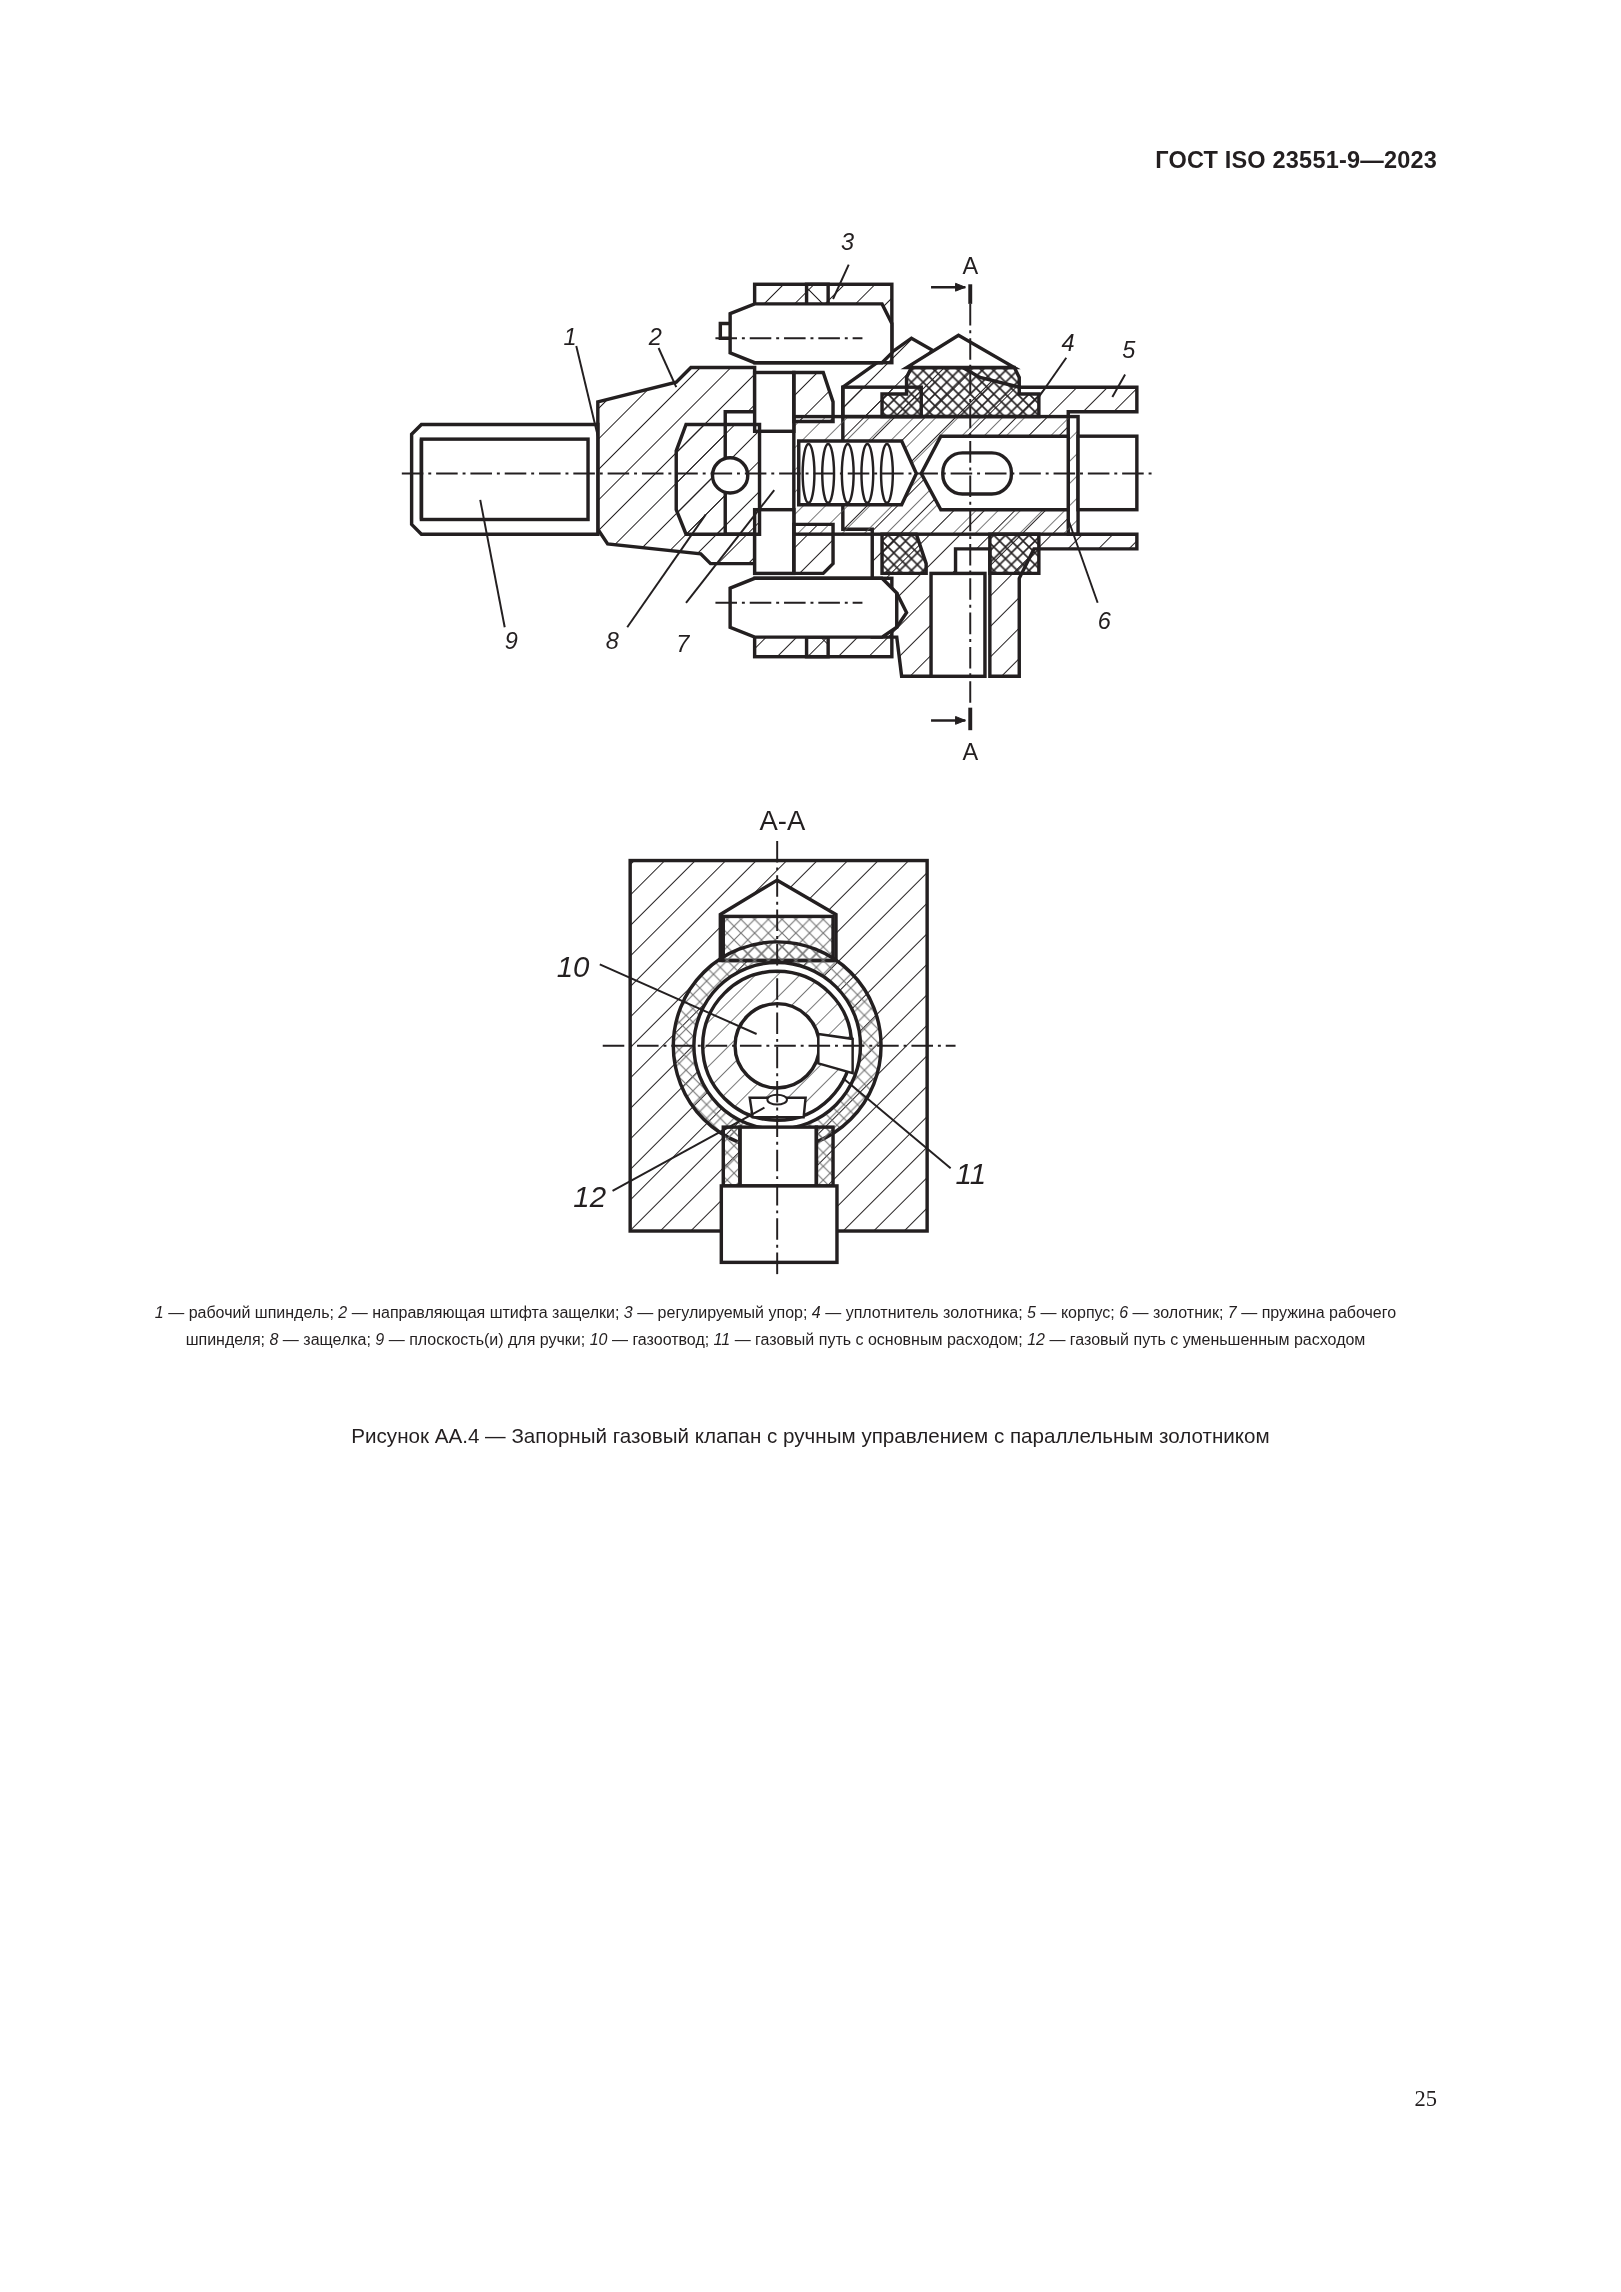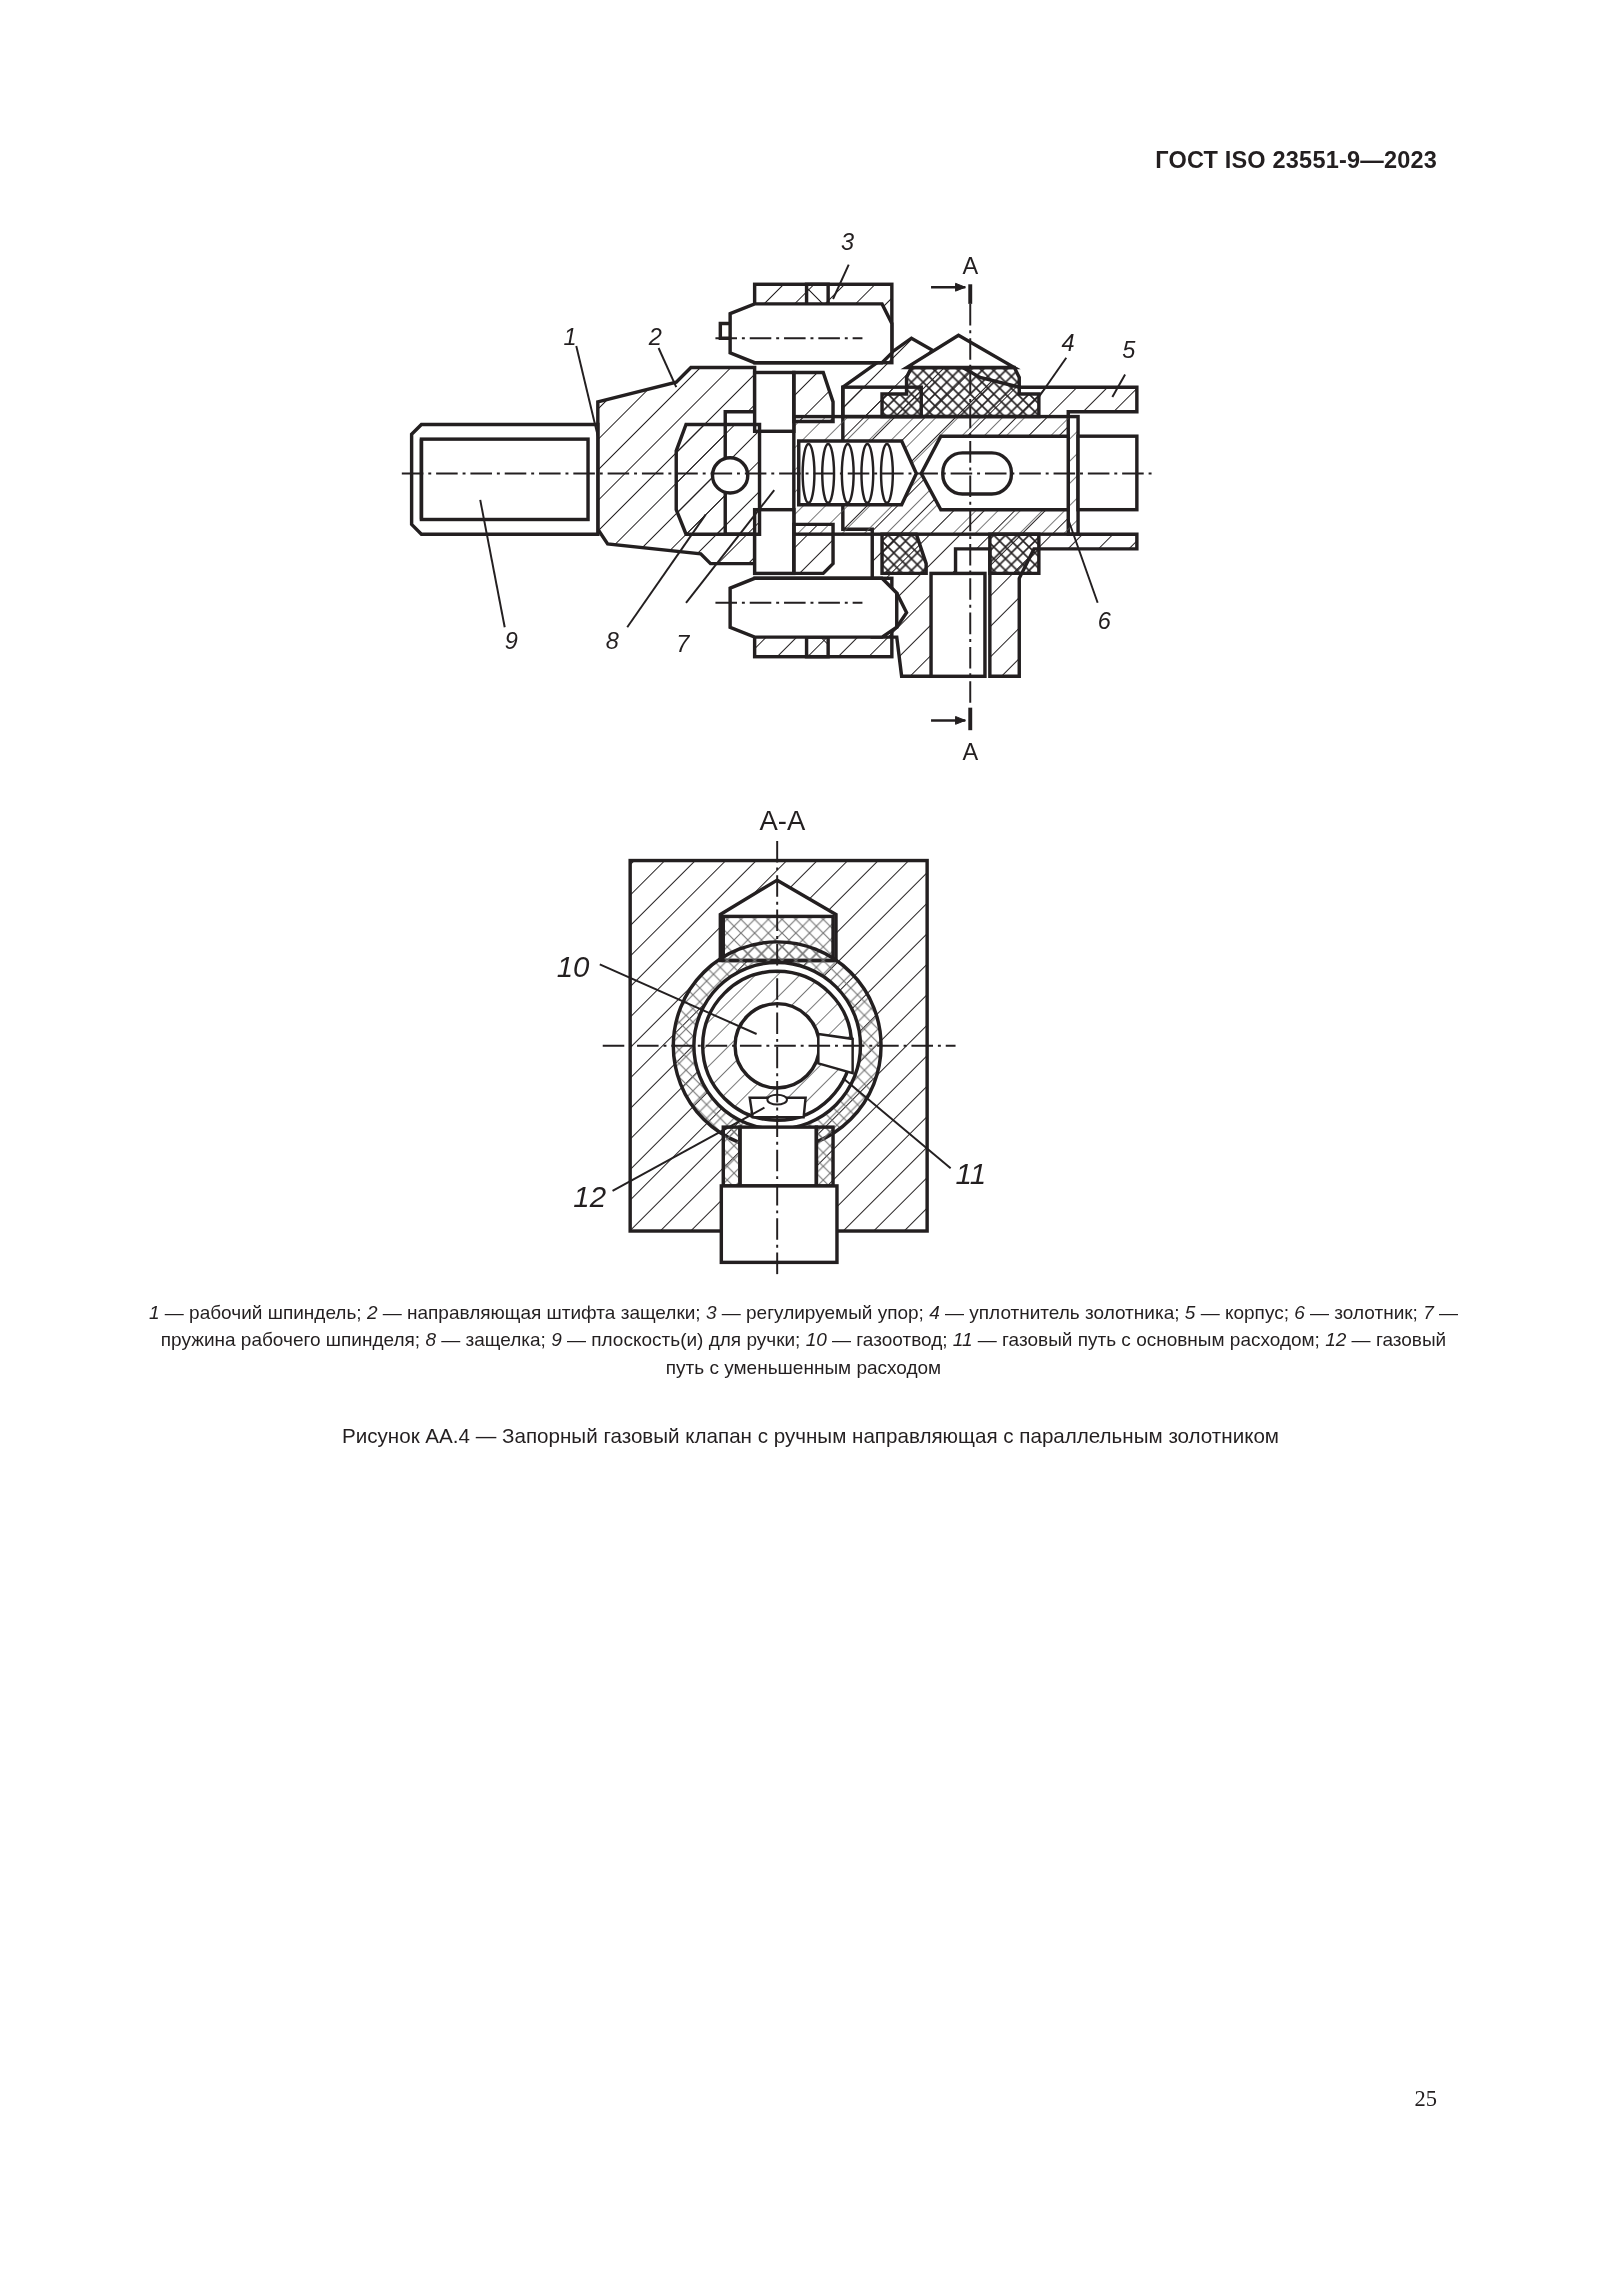--- a/index.html
+++ b/index.html
@@ -1,20 +1,20 @@
 <!DOCTYPE html>
 <html><head>
 <meta charset="utf-8">
 <style>
   html, body { margin: 0; padding: 0; background: #ffffff; }
   body { width: 1621px; height: 2293px; position: relative; overflow: hidden;
          font-family: "Liberation Sans", sans-serif; color: #231f20; }
   .header { position: absolute; top: 147px; right: 184px; font-size: 23.5px; font-weight: bold; letter-spacing: 0.2px; }
   .fig { position: absolute; left: 0; top: 0; }
-  .legend { position: absolute; left: 116px; width: 1319px; top: 1299px; font-size: 19px; line-height: 27.4px; text-align: center; margin-left: 28px; }
+  .legend { position: absolute; left: 116px; width: 1319px; top: 1299px; font-size: 16px; line-height: 27.4px; text-align: center; }
   .legend i { font-style: italic; }
   .caption { position: absolute; left: 0; width: 1621px; top: 1424px; text-align: center; font-size: 20.6px; }
   .pagenum { position: absolute; right: 184px; top: 2086px; font-size: 22.5px; font-family: Liberation Serif, serif; }
   .lbl { font-family: "Liberation Sans", sans-serif; font-style: italic; fill: #231f20; }
   .sec { font-family: "Liberation Sans", sans-serif; fill: #231f20; }
 </style>
 </head>
 <body>
 
 <div class="header">ГОСТ ISO 23551-9—2023</div>
@@ -169,16 +169,16 @@
   </g>
   <text class="lbl" x="568" y="997" font-size="30">10</text>
   <text class="lbl" x="975" y="1208" font-size="30">11</text>
   <text class="lbl" x="585" y="1232" font-size="30">12</text>
 </svg>
 
 <div class="legend">
   <span><i>1</i><span> — рабочий шпиндель; </span></span><span><i>2</i><span> — направляющая штифта защелки; </span></span><span><i>3</i><span> — регулируемый упор; </span></span><span><i>4</i><span> — уплотнитель золотника; </span></span><span><i>5</i><span> — корпус; </span></span><span><i>6</i><span> — золотник; </span></span><span><i>7</i><span> — пружина рабочего шпинделя; </span></span><span><i>8</i><span> — защелка; </span></span><span><i>9</i><span> — плоскость(и) для ручки; </span></span><span><i>10</i><span> — газоотвод; </span></span><span><i>11</i><span> — газовый путь с основным расходом; </span></span><span><i>12</i><span> — газовый путь с уменьшенным расходом</span></span>
 </div>
 
-<div class="caption">Рисунок АА.4 — Запорный газовый клапан с ручным направляющая с параллельным золотником</div>
+<div class="caption">Рисунок АА.4 — Запорный газовый клапан с ручным управлением с параллельным золотником</div>
 
 <div class="pagenum">25</div>
 
 
 </body></html>

